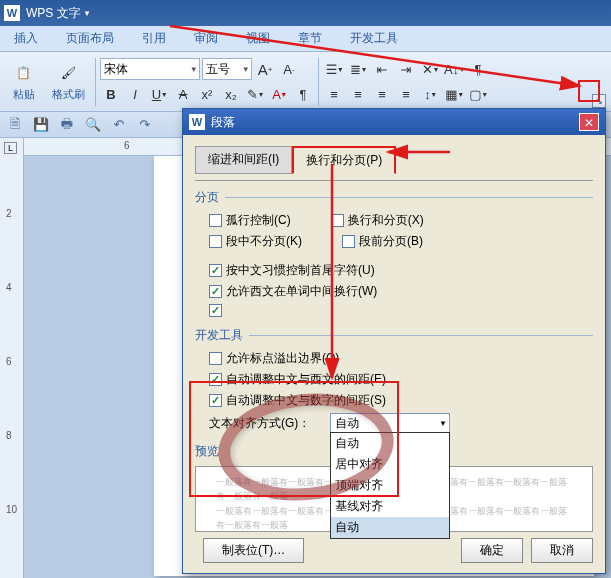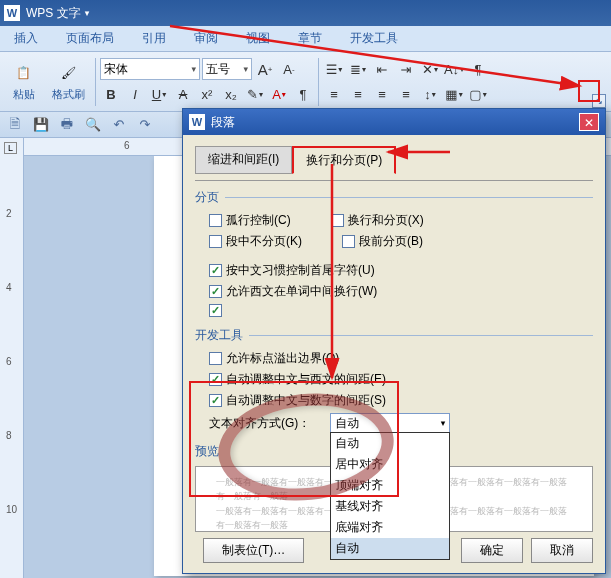--- a/index.html
+++ b/index.html
@@ -259,21 +259,20 @@
         <div class="dropdown">
           <div class="ddbox">
               <span>自动</span>
               <span class="ar">▾</span>
             </div>
           <div class="ddlist">
             <div class="opt">自动</div>
             <div class="opt">居中对齐</div>
             <div class="opt">顶端对齐</div>
             <div class="opt">基线对齐</div>
-            <div class="opt">底端对齐</div>
             <div class="opt sel">自动</div>
           </div>
         </div>
       </div>
     </div>
 
     <div class="preview-lbl">预览</div>
     <div class="preview"><span>一般落有一般落有一般落有一般落有一般落有一般落有一般落有一般落有一般落有一般落有一般落有一般落</span><br><span>一般落有一般落有一般落有一般落有一般落有一般落有一般落有一般落有一般落有一般落有一般落有一般落</span><br></div>
   </div>
   <div class="dlg-foot">

